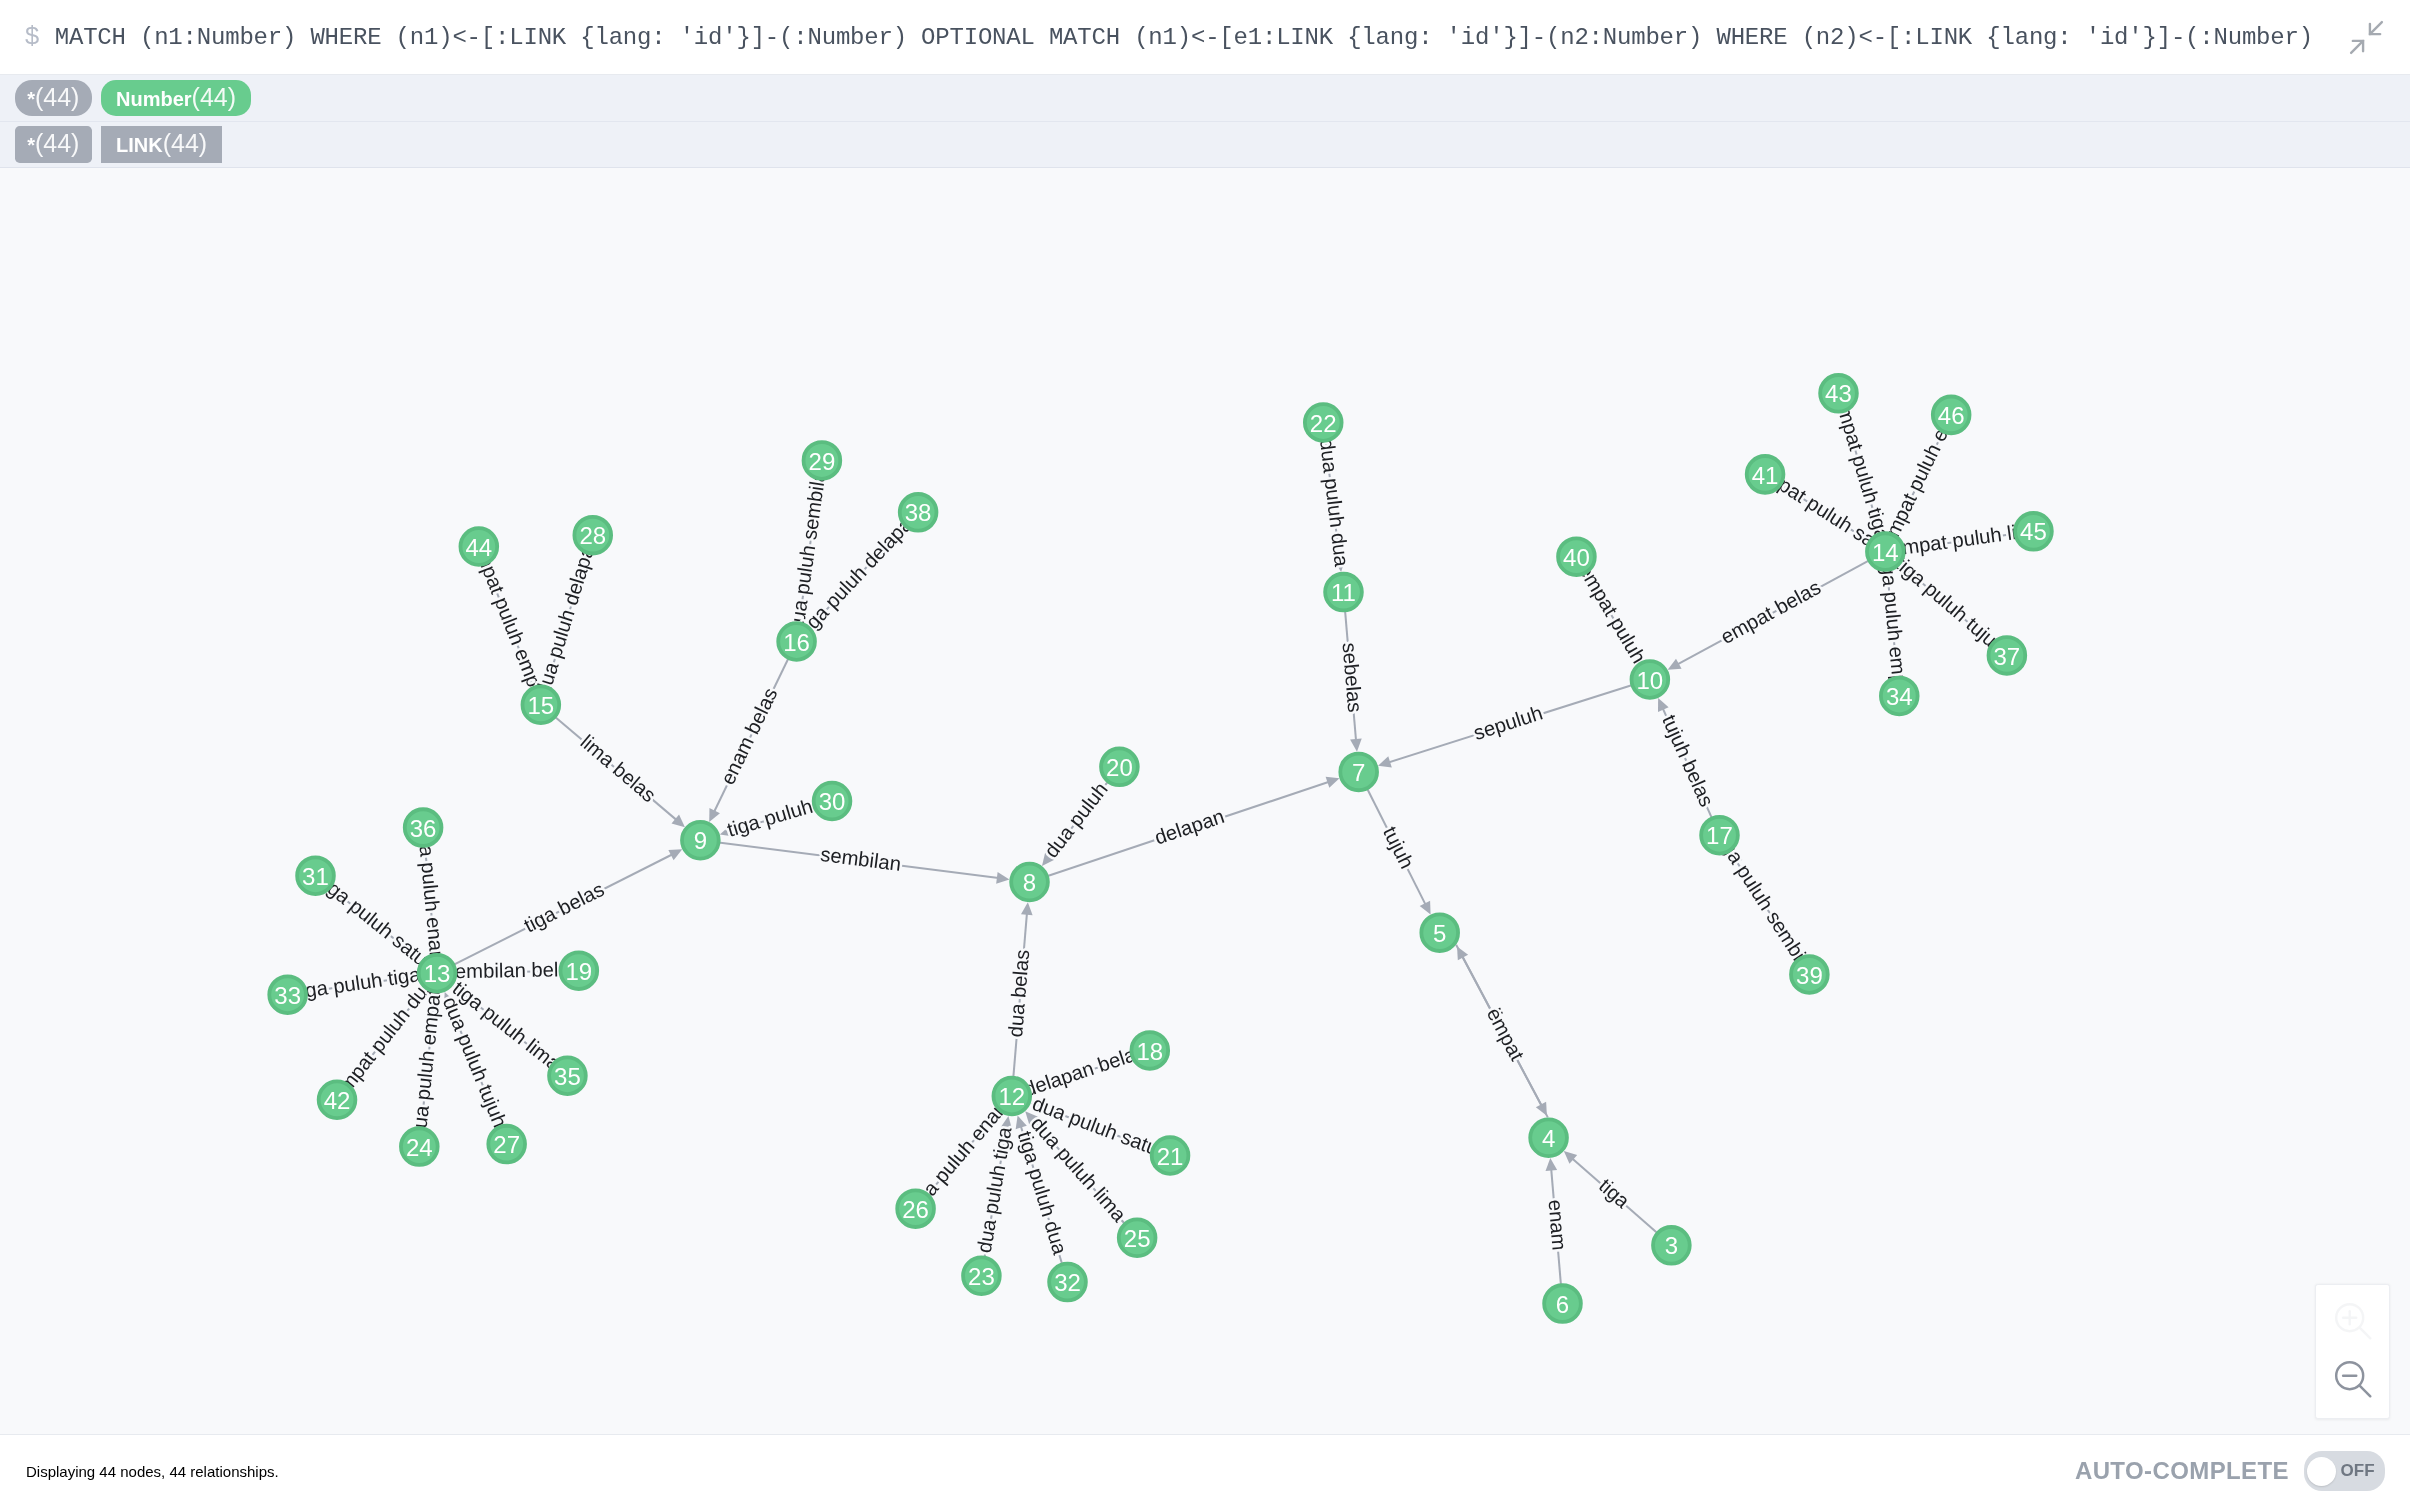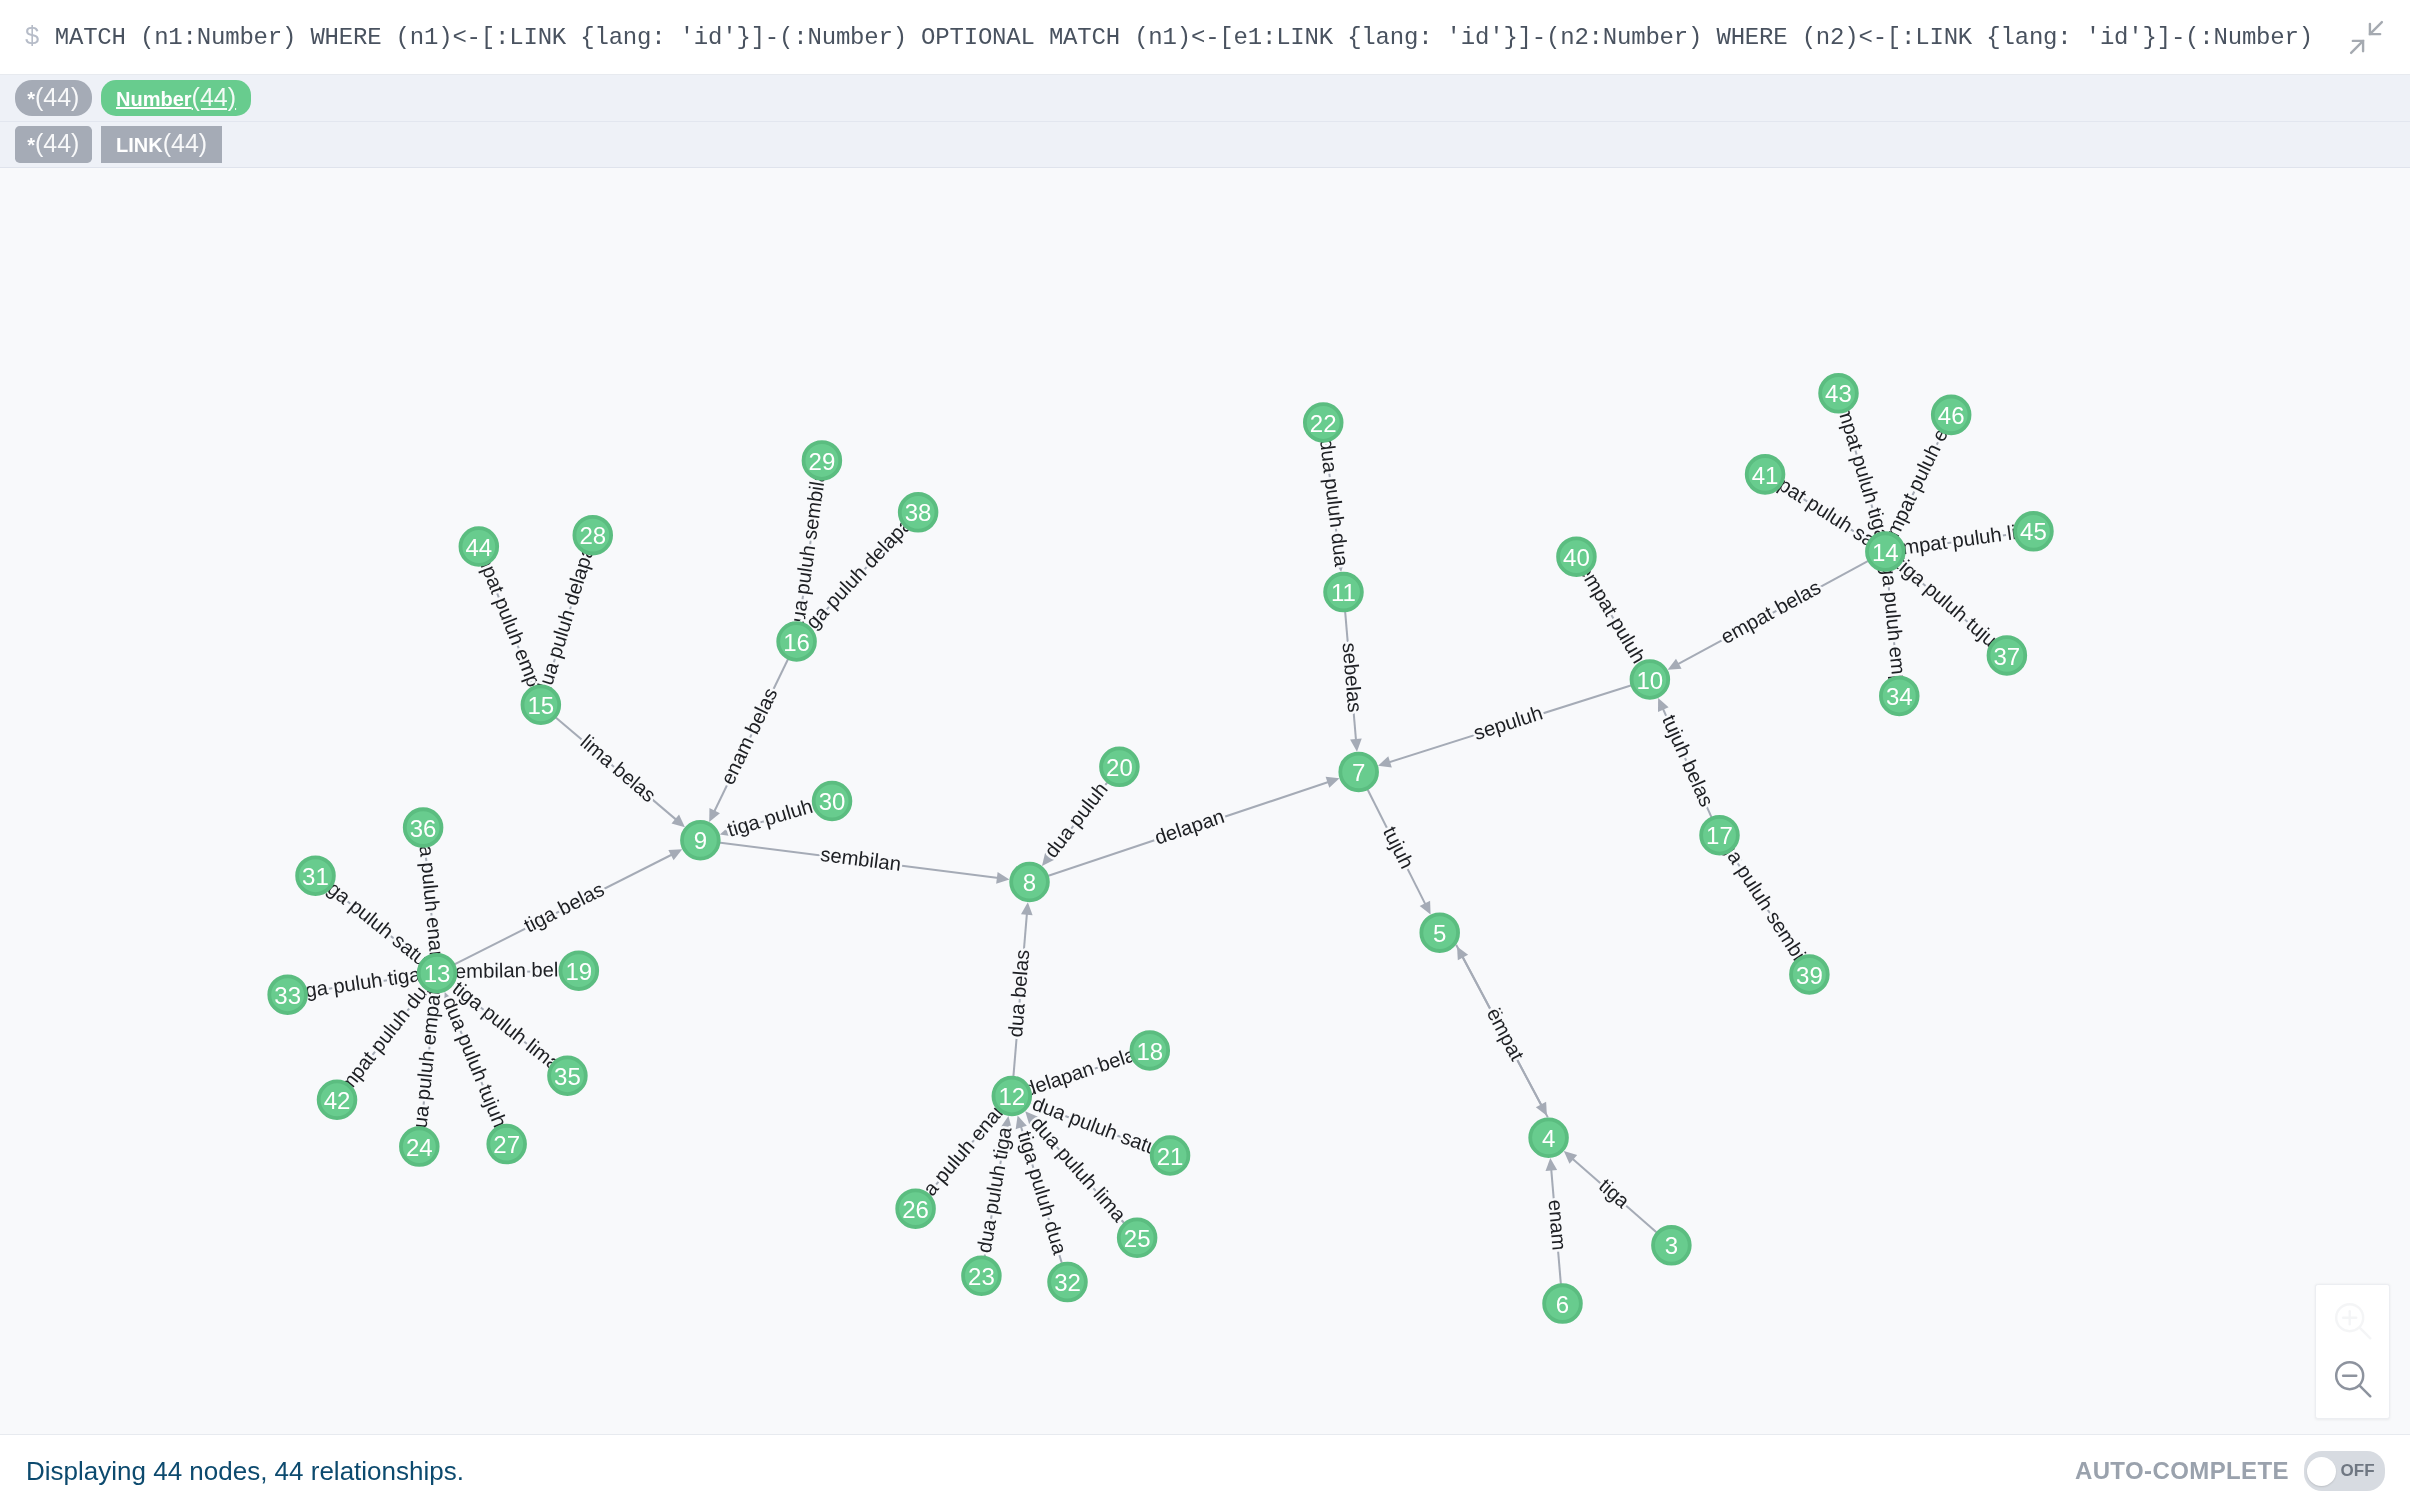--- a/index.html
+++ b/index.html
@@ -77,21 +77,21 @@
     margin-right: 9.4px;
     font-size: 20px;
     line-height: 1;
     color: #ffffff;
     white-space: nowrap;
     cursor: pointer;
   }
   .chip .cname { font-weight: bold; }
   .chip .ccount { font-weight: normal; opacity: .92; font-size: 25px; }
   .chip-star   { background: #a5abb6; border-radius: 17px; padding: 4.7px 12.2px 6.6px 12.2px; }
-  .chip-node   { background: #68cc8e; text-decoration: underline; }
+  .chip-node   { background: #68cc8e; }
   .chip-rel    { background: #a5abb6; border-radius: 0; }
   .chip-star-sq{ background: #a5abb6; border-radius: 4.7px; padding: 4.7px 12.2px 6.6px 12.2px;}
 
   
   .canvas-wrap {
     flex: 1;
     position: relative;
     background: #f8f9fb;
     overflow: hidden;
   }
@@ -142,22 +142,22 @@
     height: 73px; min-height: 73px;
     background: #ffffff;
     border-top: 0.9px solid #e7eaef;
     display: flex;
     align-items: center;
     justify-content: space-between;
     padding: 0 26px;
     box-sizing: border-box;
   }
   .footer-status {
-    color: #0c4a6e;
-    font-size: 26px;
+    color: #000000;
+    font-size: 15px;
   }
   .footer-right {
     display: flex;
     align-items: center;
     gap: 15px;
   }
   .autocomplete-label {
     color: #9aa2ad;
     font-size: 24px;
     font-weight: bold;

